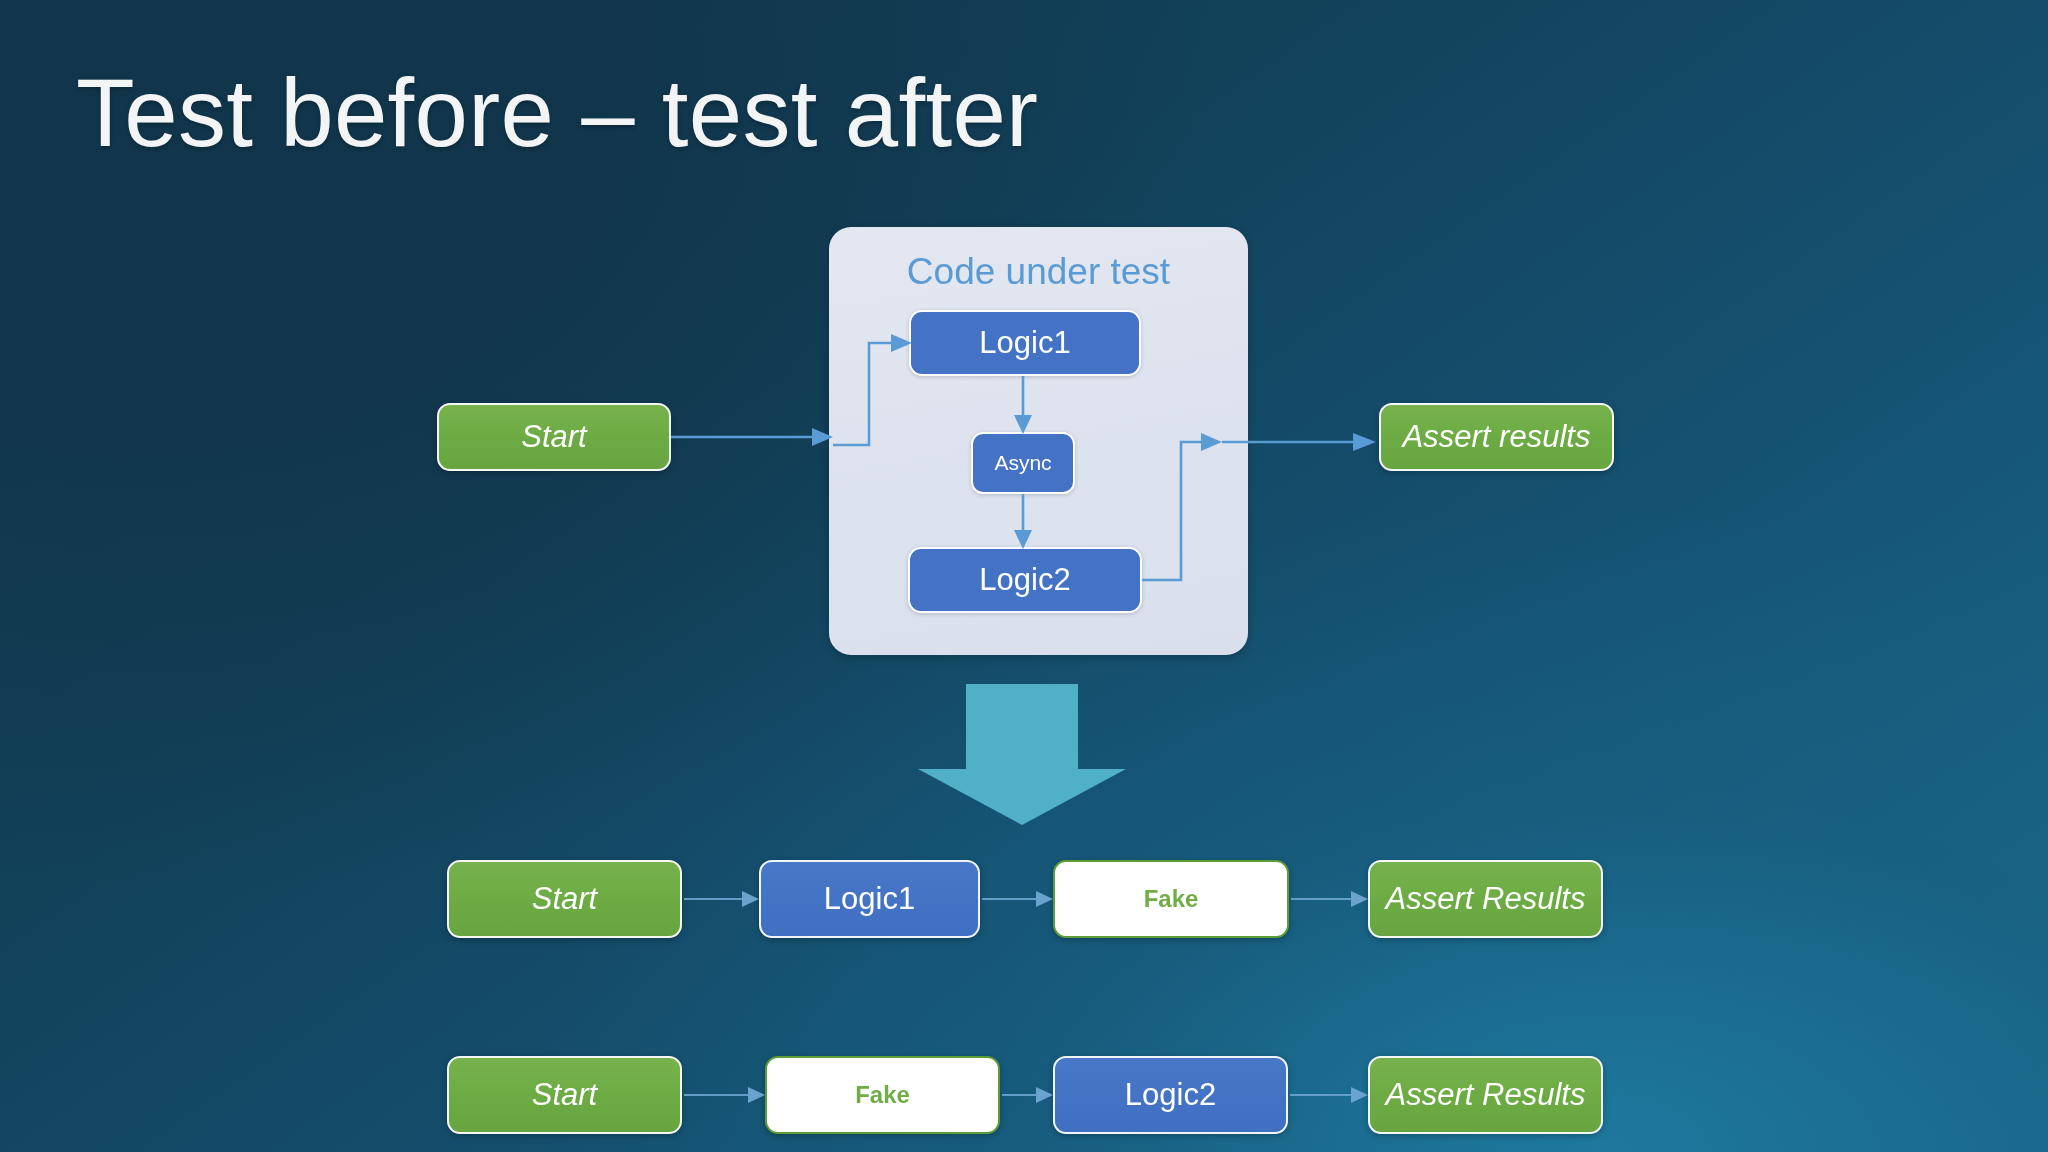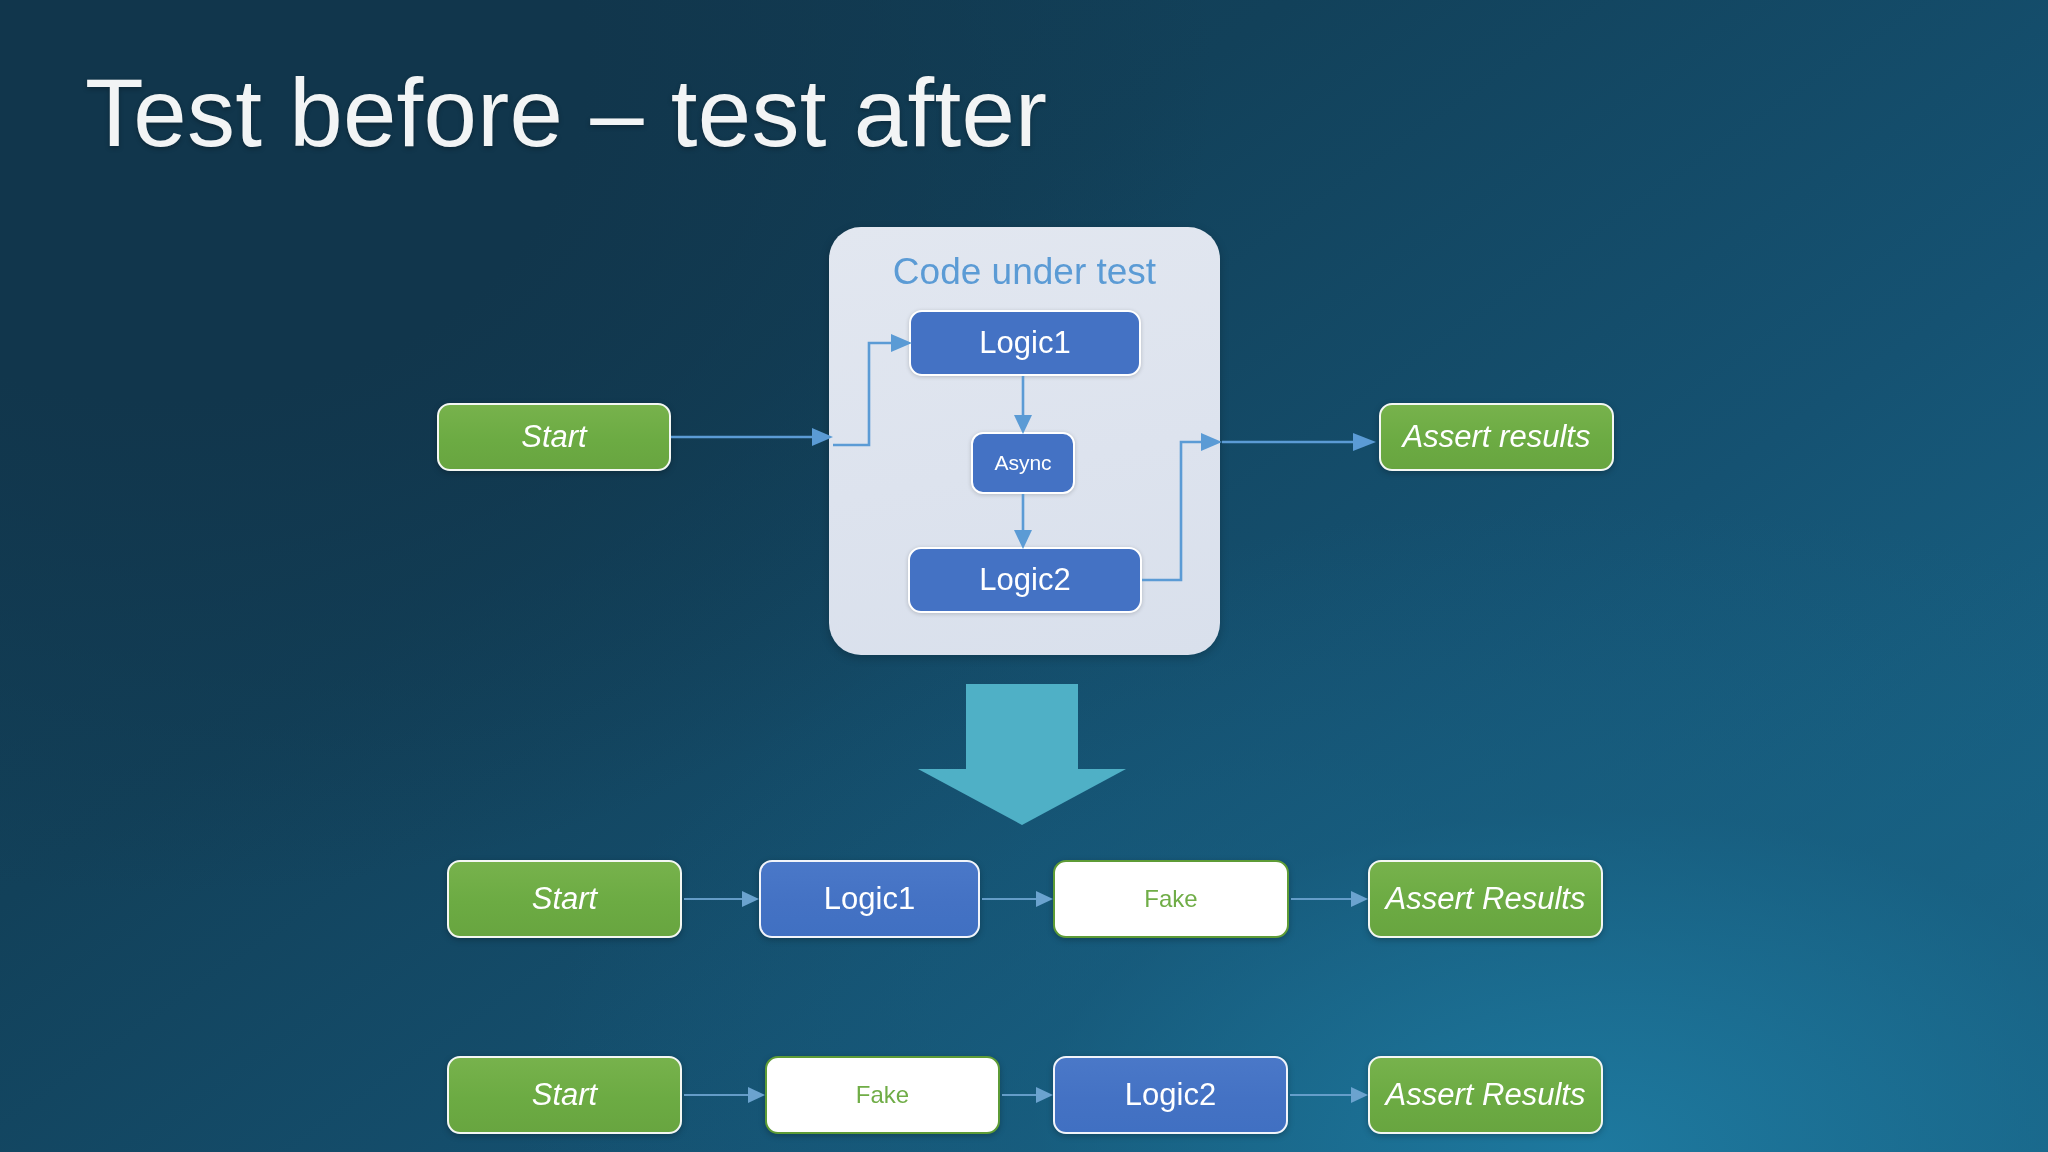--- a/index.html
+++ b/index.html
@@ -16,40 +16,41 @@
     font-family: "Liberation Sans", sans-serif;
     background:
       radial-gradient(ellipse 1500px 900px at 78% 100%, rgba(30,122,160,0.95) 0%, rgba(24,96,130,0.55) 38%, rgba(18,62,88,0.0) 72%),
       radial-gradient(ellipse 1400px 1100px at 8% 6%, #11364c 0%, #11364c 30%, rgba(17,54,76,0) 75%),
       linear-gradient(145deg, #123950 0%, #12415a 35%, #155272 65%, #1a6c8f 100%);
   }
 
   
   #title {
     position: absolute;
-    left: 85px;
+    left: 76px;
     top: 58px;
     font-size: 96px;
     font-weight: 300;
     color: #f2f4f5;
     letter-spacing: 0.3px;
     white-space: nowrap;
     text-shadow: 0 2px 5px rgba(0,0,0,0.28);
   }
 
   
   #panel {
     position: absolute;
     left: 829px;
     top: 227px;
     width: 391px;
     height: 428px;
     background: linear-gradient(170deg, #e2e7f0 0%, #dde3ee 55%, #d9e0ec 100%);
-    border-radius: 32px;
+    border-radius: 22px;
     box-shadow: 0 3px 10px rgba(0,0,0,0.22);
+    padding-left: 28px;
   }
   #panel-title {
     position: absolute;
     left: 0;
     top: 24px;
     width: 100%;
     text-align: center;
     font-size: 37px;
     font-weight: 400;
     color: #5b9bd5;
@@ -84,20 +85,21 @@
     background: #4472c4;
     border: 2px solid #ffffff;
     color: #ffffff;
     box-shadow: 0 1px 4px rgba(0,0,0,0.18);
   }
   .node.fake {
     background: #ffffff;
     border: 2px solid #5e9c36;
     color: #70ad47;
     box-shadow: 0 2px 6px rgba(0,0,0,0.25);
+    font-weight: bold;
   }
 
   
   #logic1-inner { left: 909px; top: 310px; width: 232px; height: 66px; font-size: 31px; }
   #async-inner  { left: 971px; top: 432px; width: 104px; height: 62px; font-size: 21px; border-radius: 12px; }
   #logic2-inner { left: 908px; top: 547px; width: 234px; height: 66px; font-size: 31px; }
 
   
   #start-top   { left: 437px;  top: 403px; width: 234px; height: 68px; font-size: 31px; }
   #assert-top  { left: 1379px; top: 403px; width: 235px; height: 68px; font-size: 31px; }

